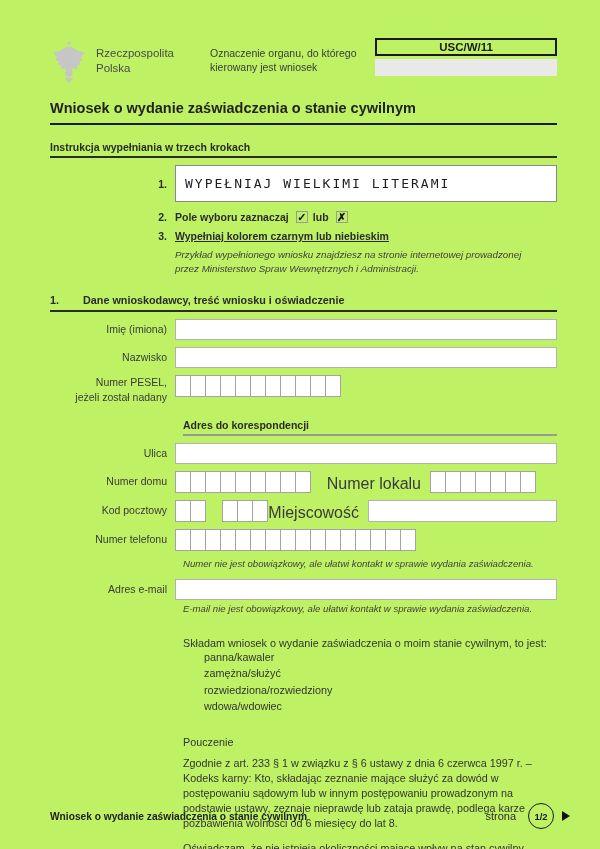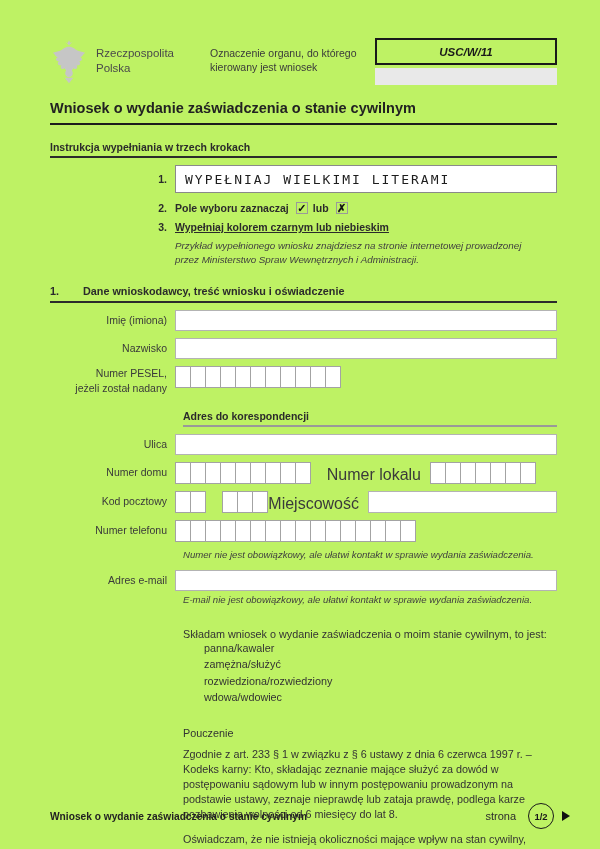--- a/index.html
+++ b/index.html
@@ -10,42 +10,42 @@
     padding:38px 43px 0 50px; overflow:hidden;
   }
 
   
   .header { display:flex; align-items:flex-start; }
   .eagle { width:38px; height:47px; flex:0 0 auto; }
   .brand { margin-left:8px; font-size:11.5px; line-height:1.3; color:#4a4a4a; padding-top:8px; }
   .organ { margin-left:36px; font-size:10.5px; line-height:1.35; color:#3a3a3a; padding-top:8px; width:150px; }
   .header-right { margin-left:auto; width:182px; }
   .form-code-box {
-    border:2.5px solid #1a1a1a; height:27px; display:flex; align-items:center; justify-content:center;
-    font-weight:bold; font-size:11.5px; color:#1a1a1a;font-style:italic;
+    border:2.5px solid #1a1a1a; height:18px; display:flex; align-items:center; justify-content:center;
+    font-weight:bold; font-size:11.5px; color:#1a1a1a;
   }
   .gray-box { height:17px; background:#e9e9e9; margin-top:3px; }
 
   
   .title {
     margin-top:15px; font-size:14.5px; font-weight:bold; color:#222;
     padding-bottom:7px; border-bottom:2.5px solid #1c1c1c;
   }
 
   
   .instr-heading {
     margin-top:16px; font-size:10.5px; font-weight:bold; color:#2b2b2b;
     padding-bottom:3px; border-bottom:2px solid #2b2b2b;
   }
   .row { display:flex; align-items:flex-start; }
   .gutter { flex:0 0 125px; text-align:right; padding-right:8px; font-size:10.5px; }
   .stepnum { font-weight:bold; color:#2b2b2b; }
   .step1 { margin-top:7px; align-items:center; }
   .example-box {
-    flex:1 1 auto; height:28px; border:1px solid #8a8a8a; background:#fff;
+    flex:1 1 auto; height:37px; border:1px solid #8a8a8a; background:#fff;
     display:flex; align-items:center; padding-left:9px;
   }
   .example-text {
     font-family:"DejaVu Sans Mono", monospace; font-size:13px; letter-spacing:2px; color:#1d1d1d;
   }
   .step2 { margin-top:9px; align-items:center; }
   .step2 .content { display:flex; align-items:center; font-size:10.5px; font-weight:bold; color:#2b2b2b; }
   .checkbox {
     width:12px; height:12px; border:1px solid #9a9a9a; margin:0 5px 0 7px;
     display:inline-flex; align-items:center; justify-content:center;

